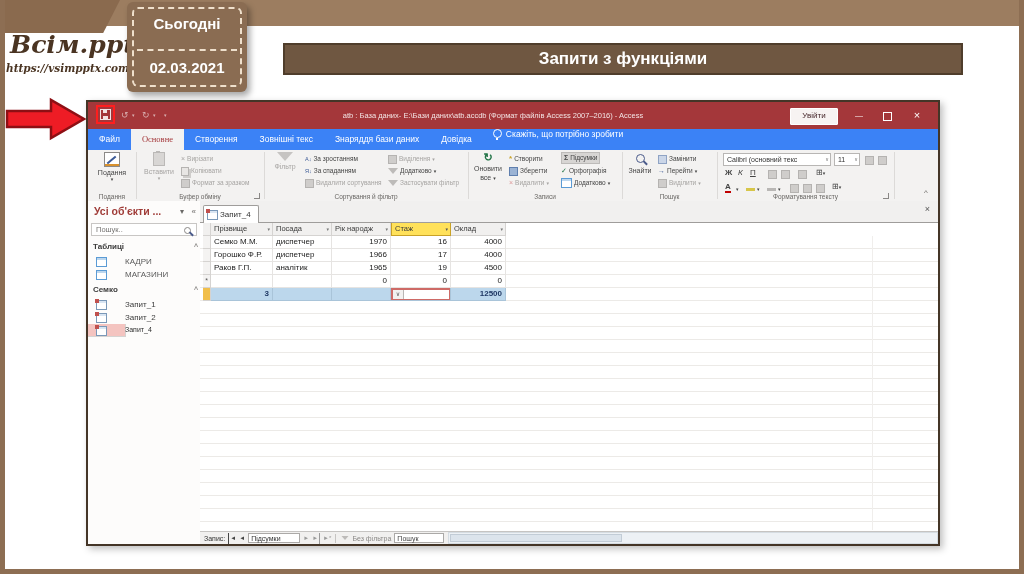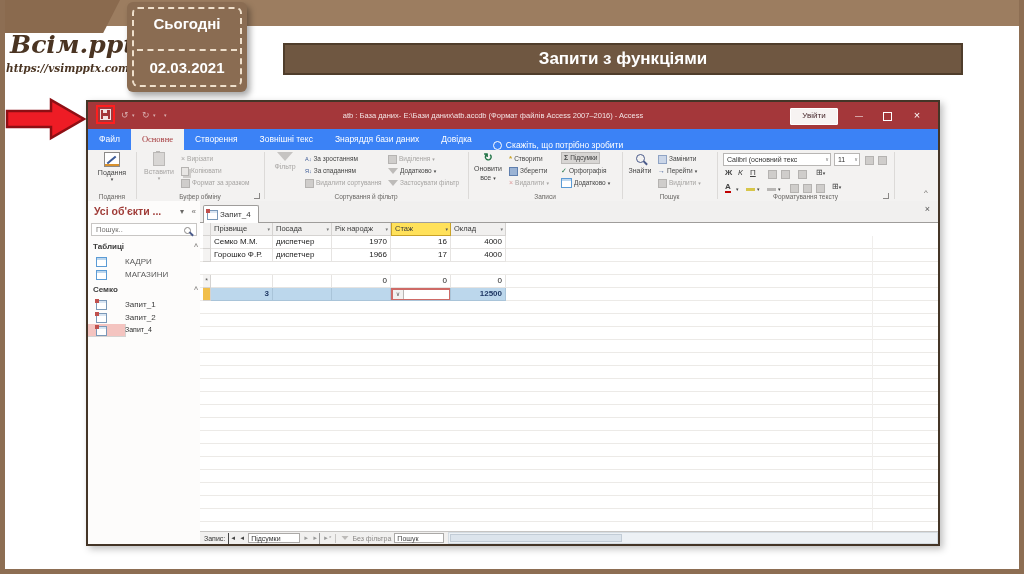--- a/index.html
+++ b/index.html
@@ -34,21 +34,21 @@
   .floppy:after{content:"";position:absolute;left:1.5px;bottom:0;width:5px;height:3px;background:#F3E3E3;}
   .qat-ic{position:absolute;top:0;height:27px;line-height:27px;font-size:9px;color:#D9AFB0;}
   .t-title{position:absolute;left:120px;right:160px;top:0;height:27px;line-height:27px;text-align:center;font-size:7.5px;color:#F3E4E4;white-space:nowrap;overflow:hidden;}
   .signin{position:absolute;right:100px;top:6px;width:46px;height:15px;background:#F7F3F2;border:1px solid #fff;border-radius:1px;font-size:8px;color:#45262a;text-align:center;line-height:14px;}
   .wctl{position:absolute;top:0;height:27px;line-height:27px;color:#fff;text-align:center;}
   .restore-box{position:absolute;top:10px;width:7px;height:7px;border:1px solid #fff;}
 
   .tabsrow{position:absolute;left:0;top:27px;right:0;height:21px;background:#3b82f6;display:flex;align-items:stretch;}
   .rtab{height:21px;line-height:21px;font-size:8.5px;color:#fff;padding:0 11px;white-space:nowrap;}
   .rtab.active{background:#F3F2F1;color:#A4373A;font-family:Liberation Serif, serif;}
-  .tellme{display:flex;align-items:flex-end;gap:4px;margin-left:10px;color:#fff;font-size:8.5px;white-space:nowrap;}
+  .tellme{display:flex;align-items:flex-start;gap:4px;margin-left:10px;color:#fff;font-size:8.5px;white-space:nowrap;}
   .bulb{width:7px;height:7px;border:1px solid #fff;border-radius:50%;position:relative;}
   .bulb:after{content:"";position:absolute;left:2px;bottom:-3px;width:2px;height:2px;background:#fff;}
 
   .ribbon{position:absolute;left:0;top:48px;right:0;height:51px;background:#F3F2F1;border-bottom:1px solid #C9C7C5;box-sizing:content-box;}
   .rsep{position:absolute;top:2px;bottom:2px;width:1px;background:#DCDAD8;}
   .glabel{position:absolute;bottom:1px;font-size:6.5px;color:#696764;text-align:center;white-space:nowrap;}
   .bigbtn{position:absolute;top:2px;width:40px;height:37px;display:flex;flex-direction:column;align-items:center;font-size:7px;}
   .bigbtn .cap{margin-top:2px;white-space:nowrap;}
   .sml{position:absolute;height:12px;font-size:6.5px;line-height:12px;white-space:nowrap;display:flex;align-items:center;gap:2px;}
   .dk{color:#444;}
@@ -407,20 +407,28 @@
           <div class="cell c5 num">4000</div>
         </div>
         <div class="grow" style="top:26px;">
           <div class="sel"></div>
           <div class="cell c1">Горошко Ф.Р.</div>
           <div class="cell c2">диспетчер</div>
           <div class="cell c3 num">1966</div>
           <div class="cell c4 num">17</div>
           <div class="cell c5 num">4000</div>
         </div>
+        <div class="grow" style="top:39px;">
+          <div class="sel"></div>
+          <div class="cell c1">Раков Г.П.</div>
+          <div class="cell c2">аналітик</div>
+          <div class="cell c3 num">1965</div>
+          <div class="cell c4 num">19</div>
+          <div class="cell c5 num">4500</div>
+        </div>
 
         <div class="grow" style="top:52px;">
           <div class="sel">*</div>
           <div class="cell c1"></div>
           <div class="cell c2"></div>
           <div class="cell c3 num">0</div>
           <div class="cell c4 num">0</div>
           <div class="cell c5 num">0</div>
         </div>
 

